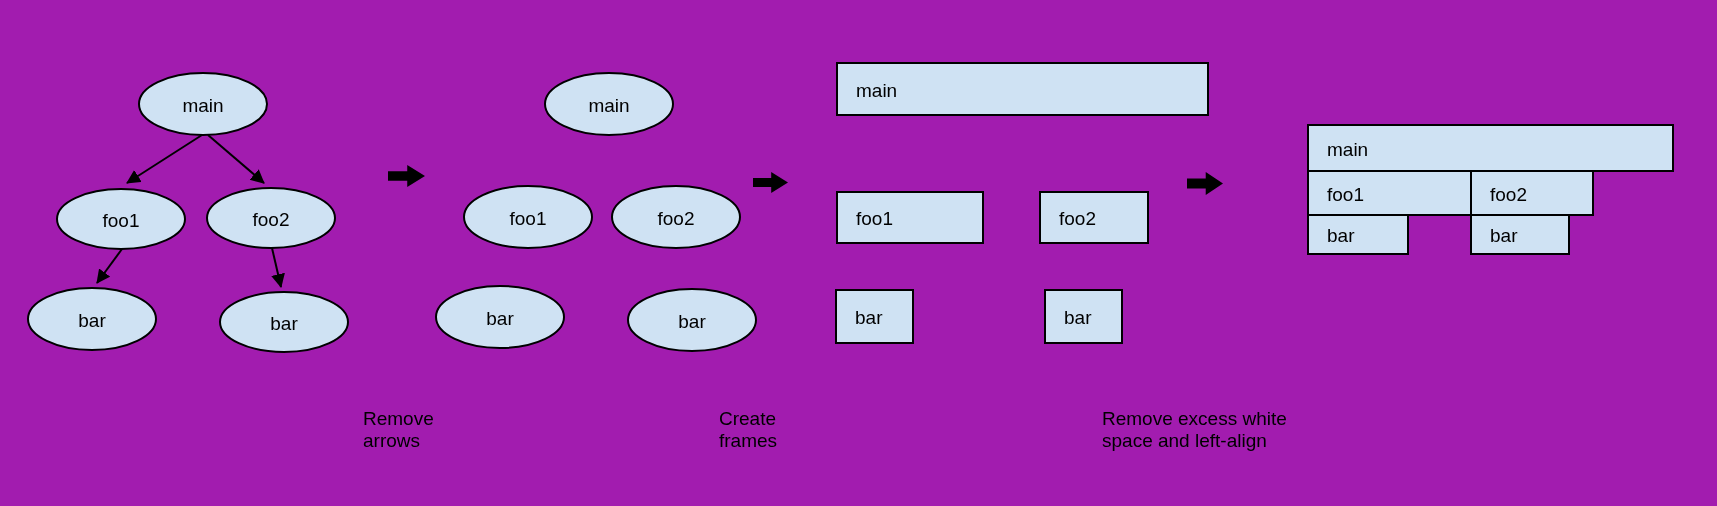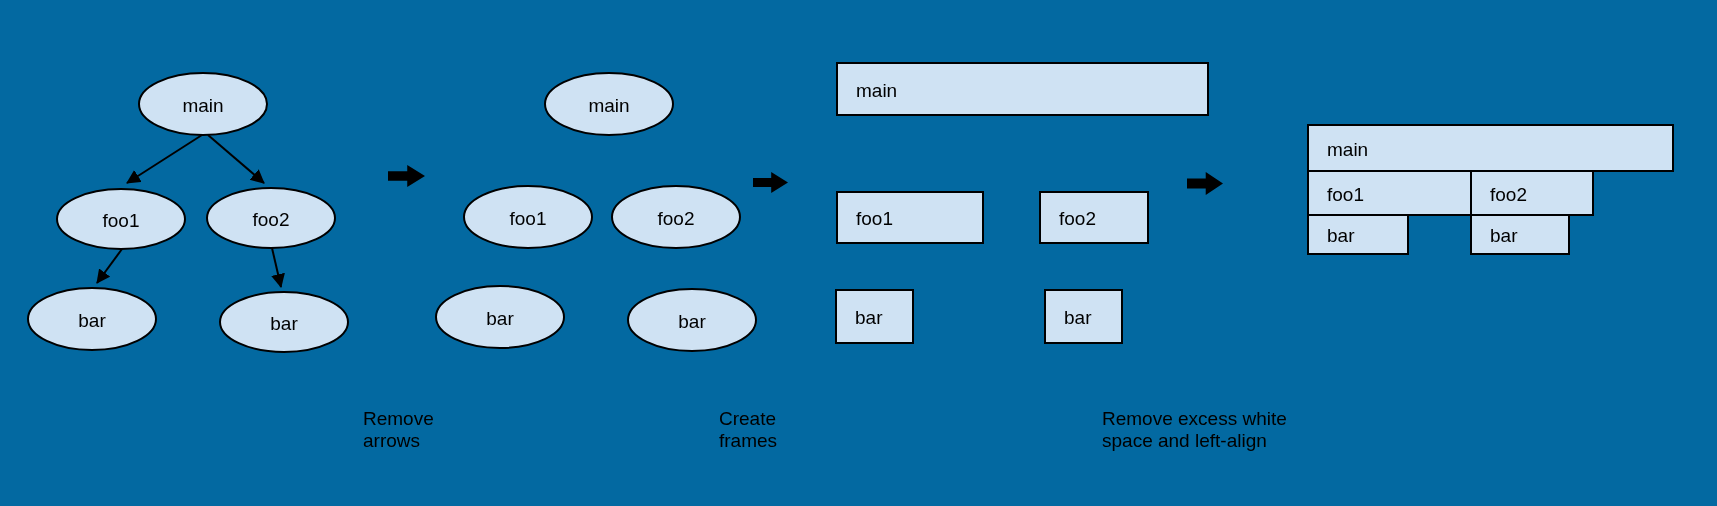--- a/index.html
+++ b/index.html
@@ -1,20 +1,20 @@
 <!DOCTYPE html>
 <html><head>
 <meta charset="utf-8">
 <style>
   html, body { margin: 0; padding: 0; background: #ffffff; }
   .canvas {
     position: relative;
     width: 1717px;
     height: 506px;
-    background: #0369a1;
+    background: #a21caf;
     overflow: hidden;
     font-family: "Liberation Sans", sans-serif;
   }
   svg text {
     font-family: "Liberation Sans", sans-serif;
     font-size: 19px;
     fill: #000000;
   }
 </style>
 </head>

